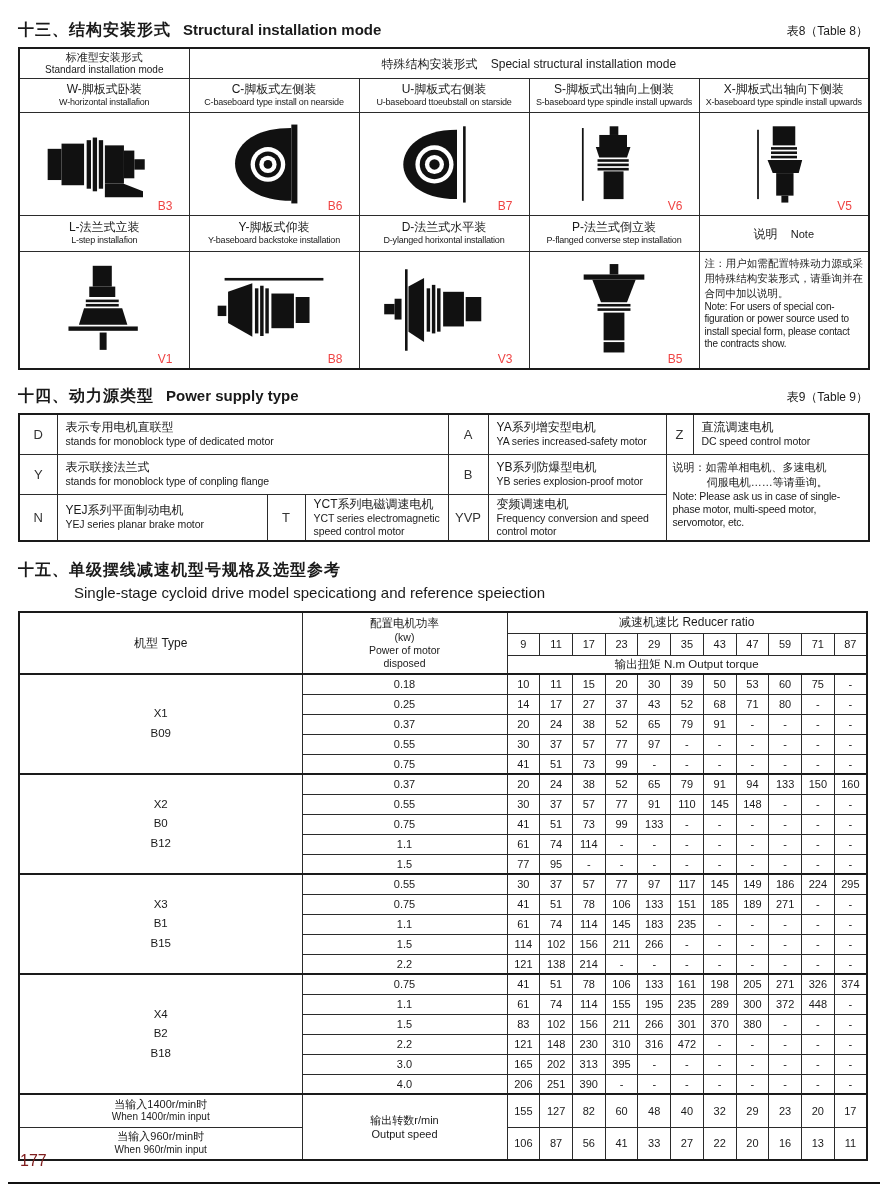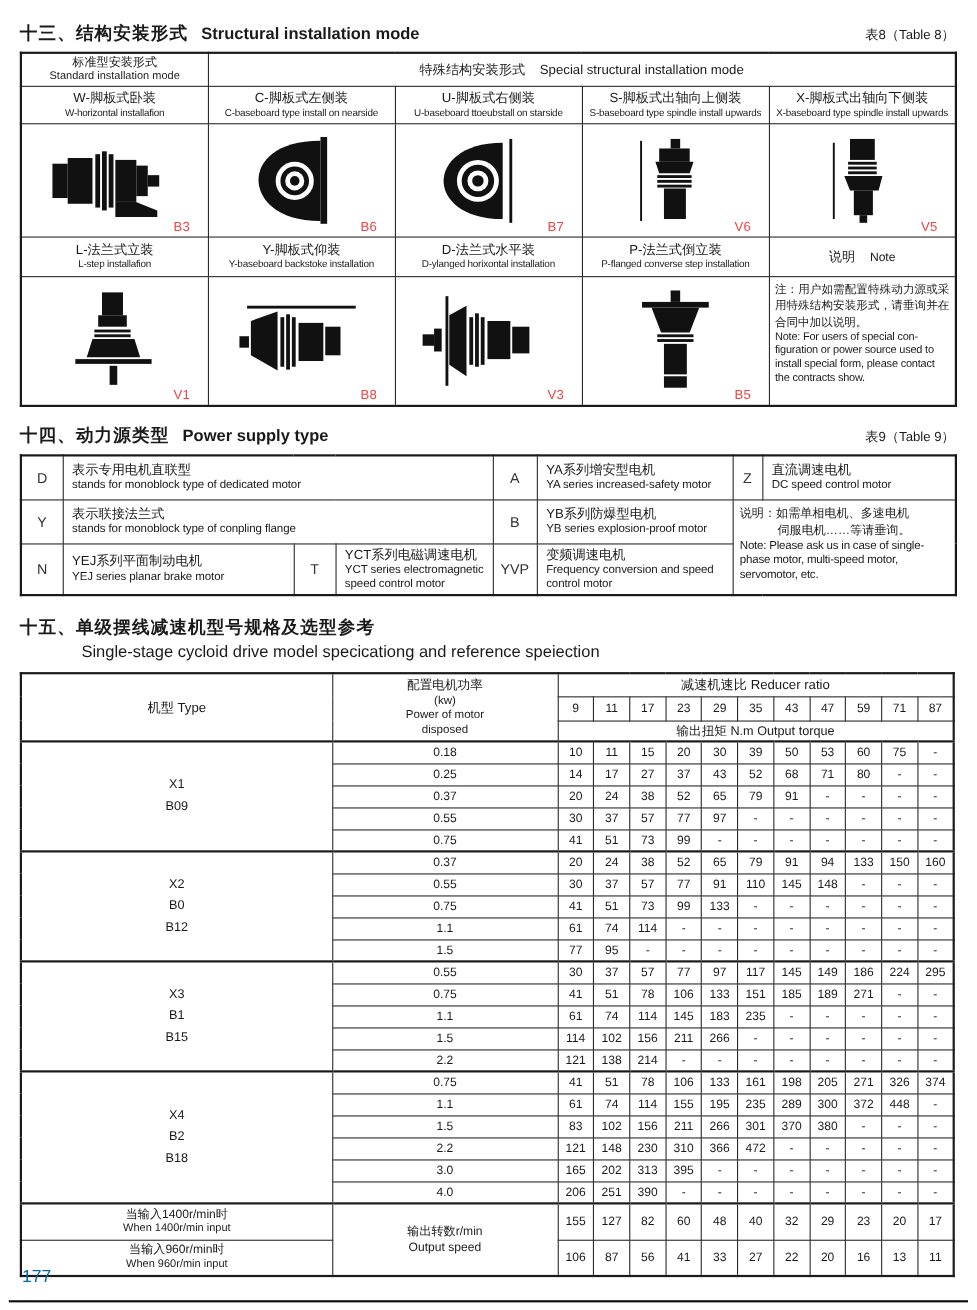--- a/index.html
+++ b/index.html
@@ -57,21 +57,21 @@
 .t15 .speed-row td{height:33px}
 .model-cell div{font-size:11.5px;line-height:1.7}
 .power-head div{font-size:10.5px;line-height:1.25}
 .power-head .ph1{font-size:11.5px}
 .block-start td{border-top:2px solid #1a1a1a}
 .speed-label div{line-height:1.25}
 .speed-label .lzh{font-size:11px}
 .speed-label .len{font-size:10px}
 .speed-head div{font-size:11px;line-height:1.3}
 
-.page-num{position:absolute;left:20px;top:1152px;font-size:16px;color:#0369a1}
+.page-num{position:absolute;left:20px;top:1152px;font-size:16px;color:#7f1d1d}
 .foot-line{position:absolute;left:8px;top:1182px;width:872px;border-top:2px solid #111}
 .t8{border:2px solid #1a1a1a}
 .t9{border:2px solid #1a1a1a}
 </style>
 </head>
 <body>
 
 <div class="page">
 
   <div class="sec-head">
@@ -666,21 +666,21 @@
           <td>-</td>
           <td>-</td>
           <td>-</td>
         </tr>
         <tr class="data-row">
           <td>2.2</td>
           <td>121</td>
           <td>148</td>
           <td>230</td>
           <td>310</td>
-          <td>366</td>
+          <td>316</td>
           <td>472</td>
           <td>-</td>
           <td>-</td>
           <td>-</td>
           <td>-</td>
           <td>-</td>
         </tr>
         <tr class="data-row">
           <td>3.0</td>
           <td>165</td>

